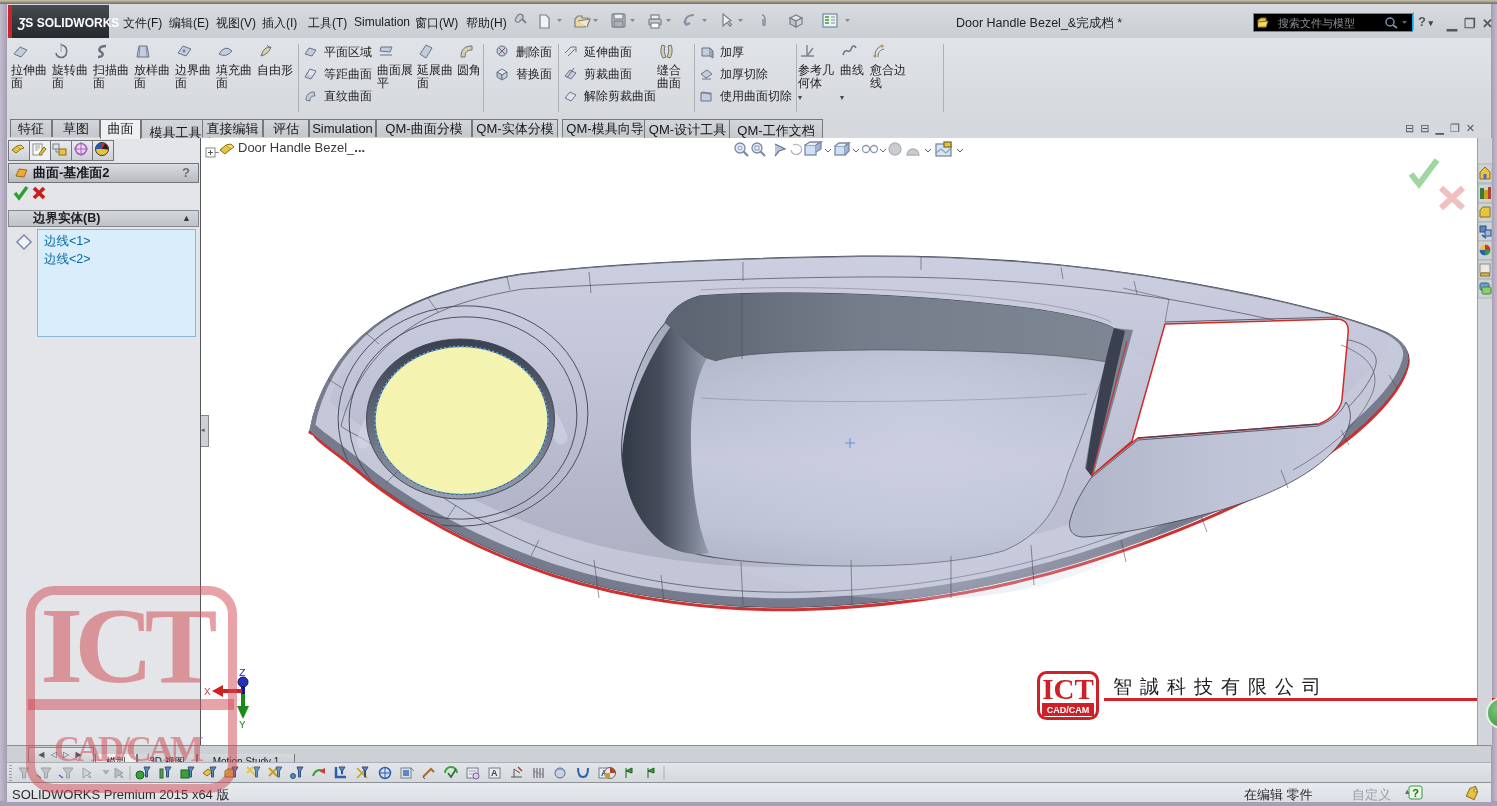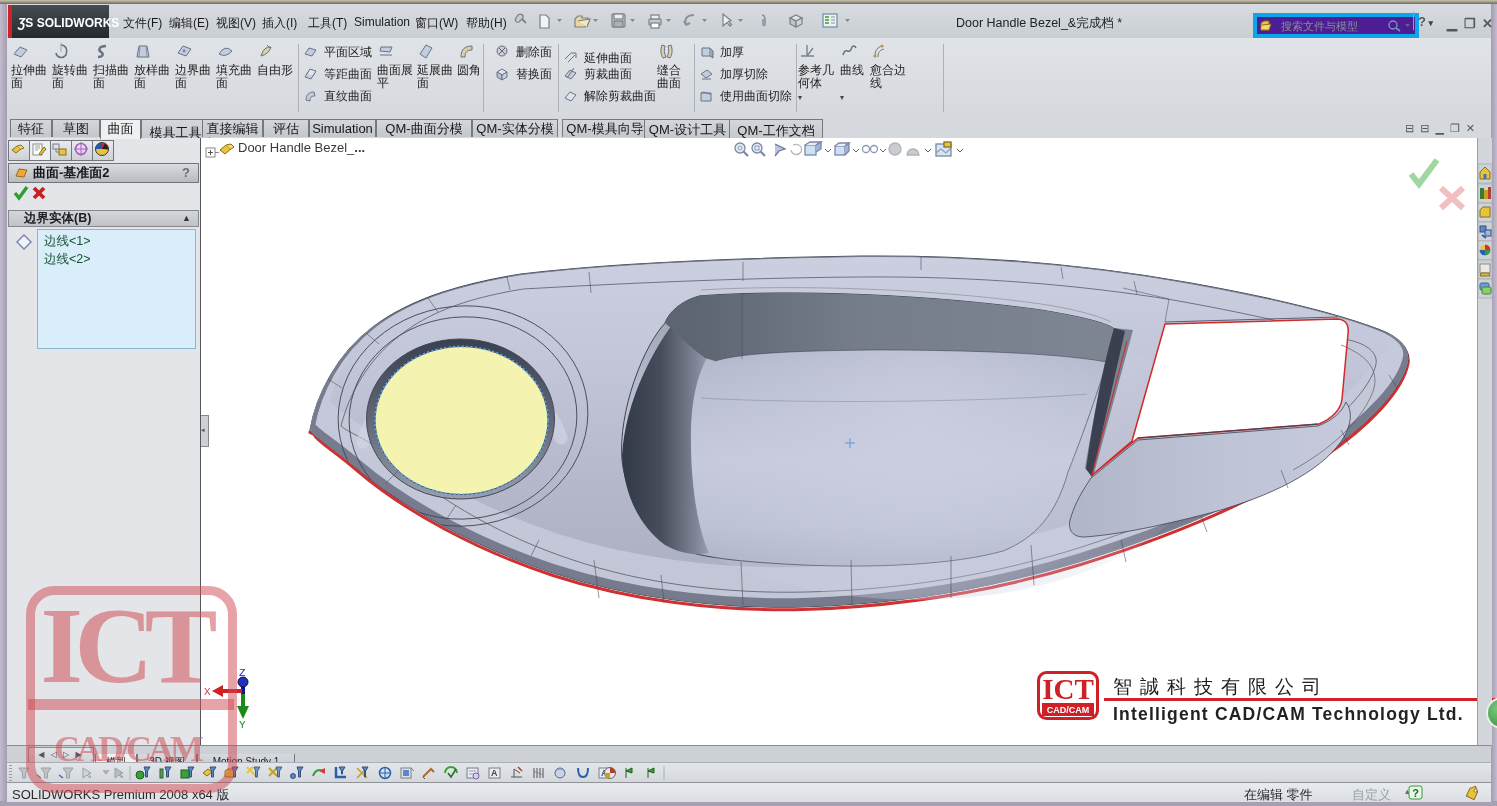--- a/index.html
+++ b/index.html
@@ -9,40 +9,40 @@
 #ledge{left:0;top:4px;width:7px;height:799px;background:linear-gradient(90deg,#c3bccd,#a49db2)}
 #redge{left:1491px;top:4px;width:6px;height:799px;background:linear-gradient(90deg,#a49db2,#c3bccd)}
 #bedge{left:0;top:801px;width:1497px;height:5px;background:#a79fb4}
 
 #titlebar{left:7px;top:4px;width:1484px;height:34px;background:linear-gradient(#d8dce0,#c9ced3);border-bottom:1px solid #8f9398}
 #swlogo{left:8px;top:5px;width:101px;height:33px;background:linear-gradient(#454d52,#23292c)}
 #swlogo .red{position:absolute;left:0;top:0;width:4px;height:33px;background:#c8242c}
 #swlogo .txt{position:absolute;left:10px;top:11px;color:#fff;font-size:12px;font-weight:bold;letter-spacing:0;white-space:nowrap}
 .menu{top:15px;font-size:12px;color:#1b1b1b}
 #title{top:15px;width:300px;text-align:center;font-size:12.5px;color:#222}
-#searchbox{left:1253px;top:13px;width:158px;height:17px;background:#4c1d95;border:4px solid #0ea5e9;font-size:11px;color:#8a8f94}
+#searchbox{left:1253px;top:13px;width:158px;height:17px;background:#000000;border:1px solid #0ea5e9;font-size:11px;color:#8a8f94}
 .winbtn{top:16px;font-size:13px;color:#54585c;font-weight:bold}
 
 #ribbon{left:7px;top:38px;width:1484px;height:80px;background:linear-gradient(#e0e3e7,#d5d9dd)}
 .rsep{position:absolute;top:6px;width:1px;height:68px;background:#aeb2b7}
 .bigbtn{position:absolute;top:4px;font-size:12px;color:#1d1d1d;line-height:13px}
 .bigbtn svg{display:inline-block}
 .smallrow{position:absolute;height:16px;font-size:12px;color:#1d1d1d;line-height:16px;white-space:nowrap}
 .smallrow svg{vertical-align:-3px;margin-right:6px}
 .drop{color:#444;font-size:8px}
 
 #tabbar{left:7px;top:118px;width:1484px;height:20px;background:#d5d9dd}
 .ctab{position:absolute;top:1px;height:17px;line-height:17px;text-align:center;font-size:13px;color:#17171a;background:linear-gradient(#d3d6da,#c3c7cb);border:1px solid #75797e;border-bottom:none}
 .ctab.act{background:#eff0f2;height:19px;z-index:2}
 
 #lpanel{left:7px;top:138px;width:193px;height:607px;background:#e3e5e9}
 .ptab{position:absolute;top:2px;width:20px;height:19px;background:linear-gradient(#e8eaee,#cdd1d6);border:1px solid #73777c}
 #pmhead{left:1px;top:25px;width:189px;height:18px;background:linear-gradient(#d9dce0,#b7bbc0);border:1px solid #717579;font-size:13px;font-weight:bold;color:#16161a;line-height:18px}
 #grphead{left:1px;top:72px;width:189px;height:15px;background:linear-gradient(#d3d6da,#bfc3c8);border:1px solid #85898e;font-size:12.5px;font-weight:bold;color:#202024;line-height:15px}
-#selbox{left:30px;top:91px;width:151px;height:104px;background:#d9edfb;border:1px solid #86b7d7;font-size:12.5px;color:#14532d;line-height:18px;padding:2px 0 12px 6px}
+#selbox{left:30px;top:91px;width:151px;height:104px;background:#d9edfb;border:1px solid #86b7d7;font-size:12.5px;color:#0369a1;line-height:18px;padding:2px 0 0 6px}
 
 #vp{left:200px;top:138px;width:1276px;height:607px;background:#fff;border-left:1px solid #54585e}
 
 #tpane{left:1477px;top:138px;width:14px;height:607px;background:#d2d6da;border-left:1px solid #9aa0a5}
 
 #btabs{left:7px;top:745px;width:1484px;height:17px;background:#cdd1d6;border-top:1px solid #888c91}
 .btab{position:absolute;top:8px;height:15px;line-height:15px;padding:0 9px;font-size:10px;color:#222;background:linear-gradient(#d6d9dd,#c5c9cd);border:1px solid #75797e;border-top:none}
 .btab.act{background:#f0f1f3}
 #btools{left:7px;top:762px;width:1484px;height:20px;background:linear-gradient(#e2e5e9,#d4d8dc);border-top:1px solid #aab0b5}
 #sbar{left:7px;top:782px;width:1484px;height:19px;background:linear-gradient(#e8ebee,#dbdfe3);border-top:1px solid #8f9398;font-size:13px;color:#2a2a2e}
@@ -189,21 +189,21 @@
       </svg><br>圆角</div>
 <div class="smallrow" style="left:488px;top:6px"><svg width="15" height="15">
         <circle cx="7" cy="7" r="5" fill="#c3cde0" stroke="#6a7384"></circle>
         <path d="M4 4 L10 10 M10 4 L4 10" stroke="#8a5a5a"></path>
       </svg>删除面</div>
 <div class="smallrow" style="left:488px;top:28px"><svg width="15" height="15">
         <path d="M2 6 L7 3 L12 6 L7 9Z" fill="#dde4ef" stroke="#6a7384"></path>
         <path d="M2 6 L2 11 L7 14 L7 9Z" fill="#b8c2d4" stroke="#6a7384"></path>
         <path d="M12 6 L12 11 L7 14 L7 9Z" fill="#c9d2e2" stroke="#6a7384"></path>
       </svg>替换面</div>
-<div class="smallrow" style="left:556px;top:12px"><svg width="15" height="15">
+<div class="smallrow" style="left:556px;top:6px"><svg width="15" height="15">
         <path d="M2 9 L8 3 M5 12 L12 5" stroke="#6a7384"></path>
         <path d="M8 3 L13 3 L13 8" fill="none" stroke="#6a7384"></path>
       </svg>延伸曲面</div>
 <div class="smallrow" style="left:556px;top:28px"><svg width="15" height="15">
         <path d="M2 10 L7 4 L13 7 L8 13Z" fill="#c3cde0" stroke="#6a7384"></path>
         <path d="M11 2 L4 12" stroke="#90626a"></path>
       </svg>剪裁曲面</div>
 <div class="smallrow" style="left:556px;top:50px"><svg width="15" height="15">
         <path d="M2 10 L7 4 L13 7 L8 13Z" fill="#dde4ef" stroke="#6a7384"></path>
       </svg>解除剪裁曲面</div>
@@ -275,21 +275,21 @@
         <path d="M9 1.5 A6.5 6.5 0 0 1 15.5 8 L9 8Z" fill="#c23030"></path>
         <path d="M12 2.5 C14 4 15 6 15.2 8.5 L9 8Z" fill="#222"></path>
       </svg></div>
 <div class="a" id="pmhead"><svg width="15" height="12" style="vertical-align:-2px;margin:0 4px 0 5px">
         <path d="M2 9 L5 2 L13 3 L10 10Z" fill="#f0a73a" stroke="#a06a18"></path>
       </svg>曲面-基准面2<span style="position:absolute;right:8px;color:#6a6e73">?</span></div>
 <div class="a" style="left:6px;top:47px"><svg width="34" height="16">
         <path d="M2 8 L6 13 L14 2" fill="none" stroke="#2e9e2e" stroke-width="3.4"></path>
         <path d="M21 3 L31 13 M31 3 L21 13" stroke="#c82020" stroke-width="3.8"></path>
       </svg></div>
-<div class="a" id="grphead"><span style="margin-left:15px">边界实体(B)</span><span style="position:absolute;right:7px;top:0px;font-size:9px;color:#33373c">▲<br></span></div>
+<div class="a" id="grphead"><span style="margin-left:24px">边界实体(B)</span><span style="position:absolute;right:7px;top:0px;font-size:9px;color:#33373c">▲<br></span></div>
 <div class="a" style="left:8px;top:95px"><svg width="18" height="18">
         <rect x="4" y="4" width="10" height="10" fill="#eef3fa" stroke="#7d84ad" stroke-width="1.4" transform="rotate(45 9 9)"></rect>
       </svg></div>
 <div class="a" id="selbox">边线&lt;1&gt;<br>边线&lt;2&gt;</div>
 </div>
 <div class="a" id="vp">
 <svg width="1277" height="607" viewBox="200 138 1277 607" style="position:absolute;left:0;top:0">
 <defs>
 <linearGradient id="body" x1="0" y1="256" x2="0" y2="607" gradientUnits="userSpaceOnUse">
 <stop offset="0" stop-color="#cbcfe0"></stop>
@@ -454,21 +454,20 @@
 <div id="ictlogo" style="position:absolute;left:836px;top:533px">
 <svg width="64" height="52">
         <rect x="1.5" y="1.5" width="59" height="46" rx="8" fill="#fff" stroke="#cf2028" stroke-width="3"></rect>
         <text x="31" y="28" text-anchor="middle" font-family="Liberation Serif" font-size="29" font-weight="bold" fill="#cf2028">ICT</text>
         <rect x="5" y="32" width="52" height="13" fill="#cf2028"></rect>
         <text x="31" y="42" text-anchor="middle" font-size="9" font-weight="bold" fill="#fff">CAD/CAM</text>
       </svg>
 </div>
 <div style="position:absolute;left:912px;top:536px;width:420px;font-size:19px;color:#1d1d1d;letter-spacing:8px;font-family:'Liberation Serif',serif">智誠科技有限公司</div>
 <div style="position:absolute;left:903px;top:560px;width:560px;height:3px;background:#d2232a"></div>
-<div style="position:absolute;left:912px;top:566px;font-size:17.5px;font-weight:bold;color:#222;letter-spacing:1.2px">Intelligent CAD/CAM Technology Ltd.</div>
 <div id="triad" style="position:absolute;left:0px;top:520px"><svg width="60" height="80">
 <text x="38" y="18" font-size="11" fill="#2222cc" font-family="Liberation Mono">Z</text>
 <rect x="40" y="26" width="4" height="24" fill="#15159a"></rect>
 <circle cx="42" cy="24" r="5" fill="#2233bb" stroke="#111144"></circle>
 <rect x="40" y="36" width="4" height="14" fill="#1a8a1a"></rect>
 <path d="M36 48 L48 48 L42 61 Z" fill="#1a8a1a"></path>
 <text x="38" y="70" font-size="11" fill="#1a8a1a" font-family="Liberation Mono">Y</text>
 <rect x="21" y="31" width="20" height="4" fill="#cc2222"></rect>
 <path d="M22 27 L22 39 L11 33 Z" fill="#cc2222"></path>
 <text x="3" y="37" font-size="11" fill="#cc4444" font-family="Liberation Mono">X</text>
@@ -623,21 +622,21 @@
         <circle cx="8" cy="8" r="5.5" fill="#e8e8e8" stroke="#666"></circle>
         <path d="M8 2.5 A5.5 5.5 0 0 1 13.5 8 L8 8Z" fill="#b04030"></path>
         <path d="M2.5 8 A5.5 5.5 0 0 0 8 13.5 L8 8Z" fill="#c8a020"></path>
 <path d="M24 3 v10 M24 6 l6-3 v5 l-6-2" fill="#3aa03a" stroke="#1c601c"></path>
 <path d="M46 3 v10 M46 6 l6-3 v5 l-6-2" fill="#3aa03a" stroke="#1c601c"></path>
 <line x1="62" y1="1" x2="62" y2="15" stroke="#aab0b5"></line>
       </g>
     </svg>
 </div>
 <div class="a" id="sbar">
-    <span style="position:absolute;left:5px;top:3px">SOLIDWORKS Premium 2008 x64 版</span>
+    <span style="position:absolute;left:5px;top:3px">SOLIDWORKS Premium 2015 x64 版</span>
 <span style="position:absolute;left:1237px;top:3px">在编辑 零件</span>
 <span style="position:absolute;left:1345px;top:3px;color:#9ba0a5">自定义</span>
 <span style="position:absolute;left:1398px;top:3px;color:#6a6f74;font-size:9px">▴</span>
 <svg width="15" height="15" style="position:absolute;left:1401px;top:2px">
       <rect x="1" y="1" width="13" height="13" rx="2" fill="#e8f4e8" stroke="#3a9a3a"></rect>
       <text x="7.5" y="11.5" text-anchor="middle" font-size="11" font-weight="bold" fill="#1a701a">?</text>
     </svg>
 <svg width="18" height="16" style="position:absolute;left:1456px;top:2px">
       <path d="M3 9 L9 3 L15 3 L15 9 L9 15Z" fill="#e8c43a" stroke="#8a6d20" transform="rotate(-20 9 9)"></path>
       <circle cx="12.5" cy="5.5" r="1.5" fill="#fff" stroke="#8a6d20"></circle>

